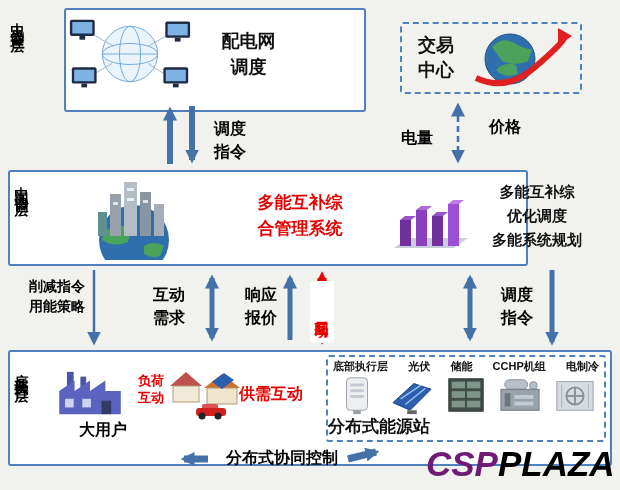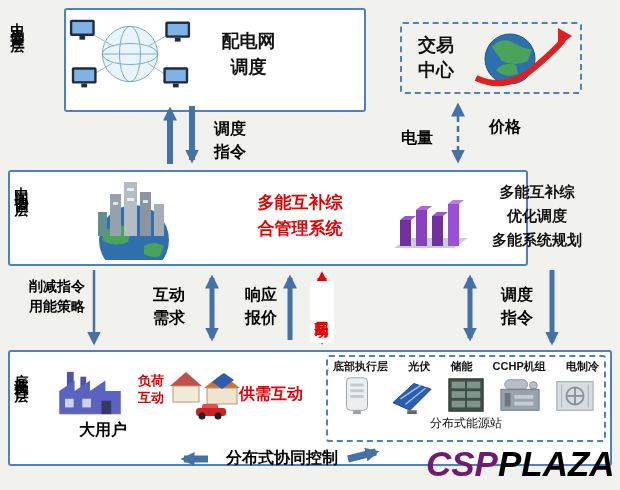--- a/index.html
+++ b/index.html
@@ -36,21 +36,21 @@
   #interlayer-pill { position:absolute; left:310px; top:281px; width:24px; height:62px;
                      background:#fff; border-radius:3px; z-index:6;
                      writing-mode:vertical-lr; text-orientation:upright;
                      color:#e60000; font-weight:bold; font-size:14px; letter-spacing:1px;
                      display:flex; align-items:center; justify-content:center; }
 
   #station-box { position:absolute; left:316px; top:3px; width:280px; height:87px; }
   #eq-labels { display:flex; justify-content:space-between; padding:2px 5px 0 5px;
                font-size:11px; font-weight:bold; }
   #eq-icons { display:flex; justify-content:space-around; align-items:flex-end; padding:0 2px; }
-  #station-label { text-align:center; font-size:12px; font-weight:normal; margin-top:-1px; }
+  #station-label { text-align:left; font-size:17px; font-weight:bold; margin-top:-1px; }
 
   #watermark { position:absolute; left:426px; top:444px; z-index:7;
                font-size:35px; font-weight:900; font-style:italic; letter-spacing:0; }
   #wm-csp { color:#701a75; }
   #wm-plaza { color:#000000; }
 
   #arrows { position:absolute; left:0; top:0; z-index:4; pointer-events:none; }
   .icon { position:absolute; z-index:3; }
 </style>
 </head>

